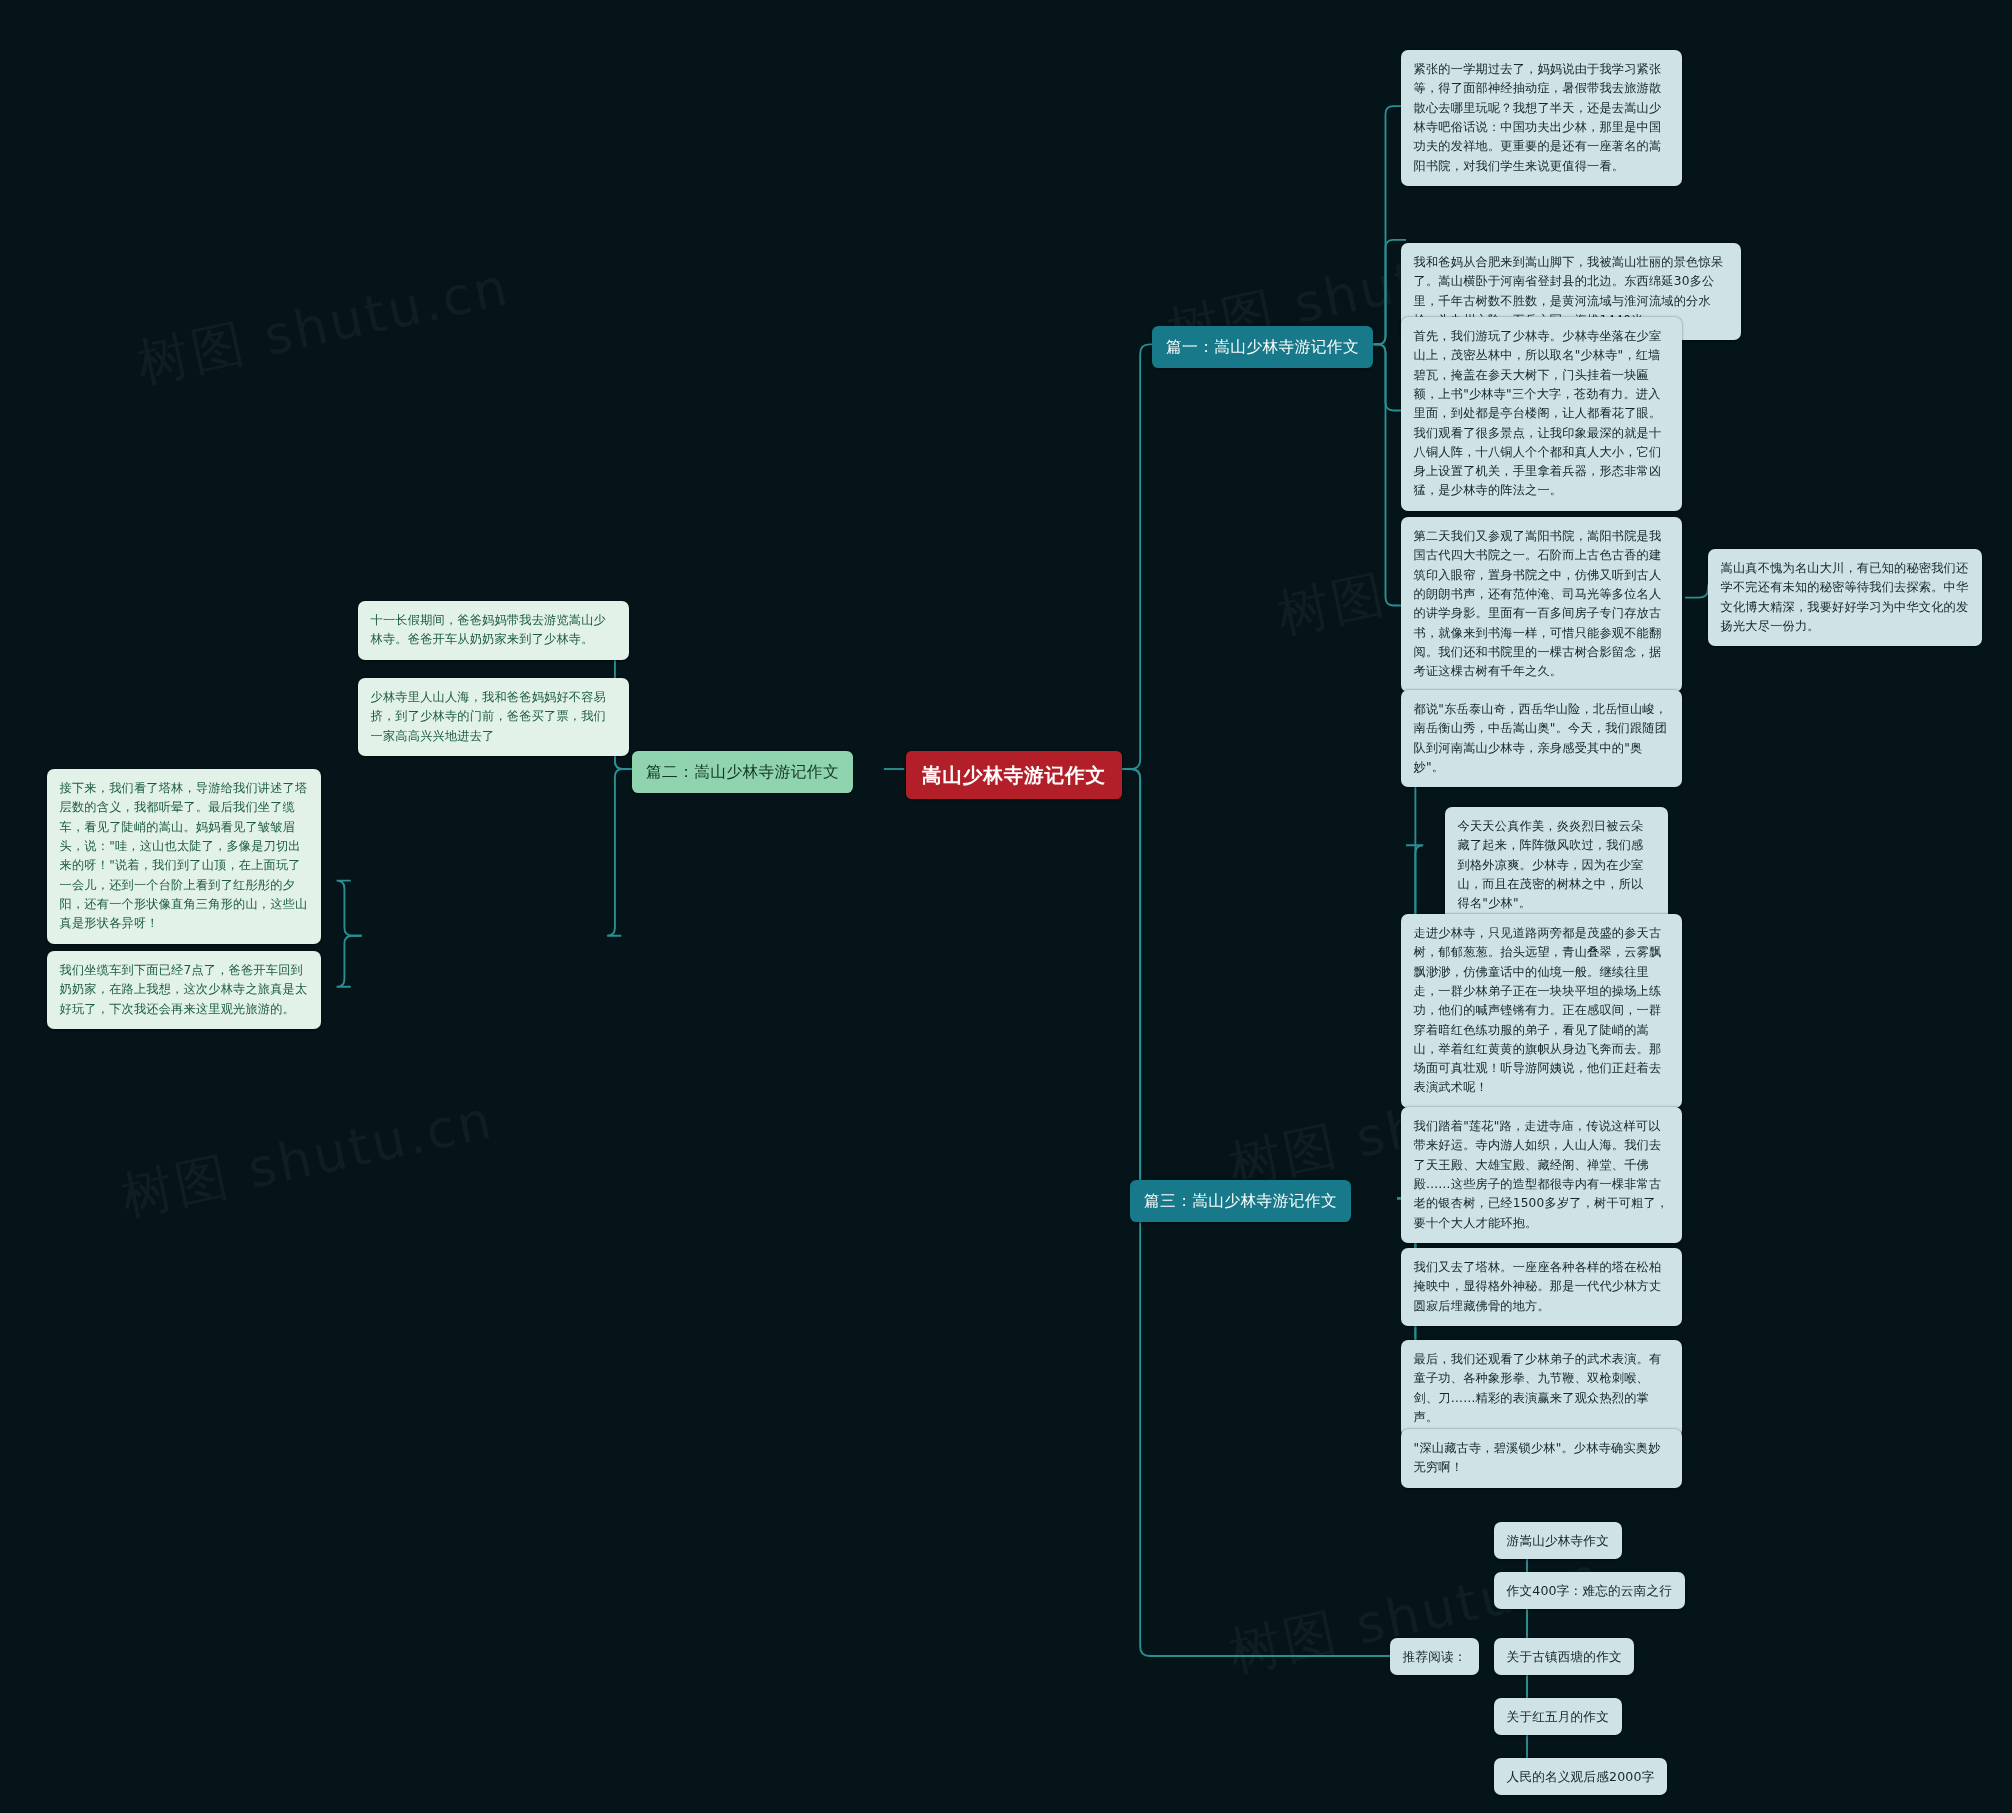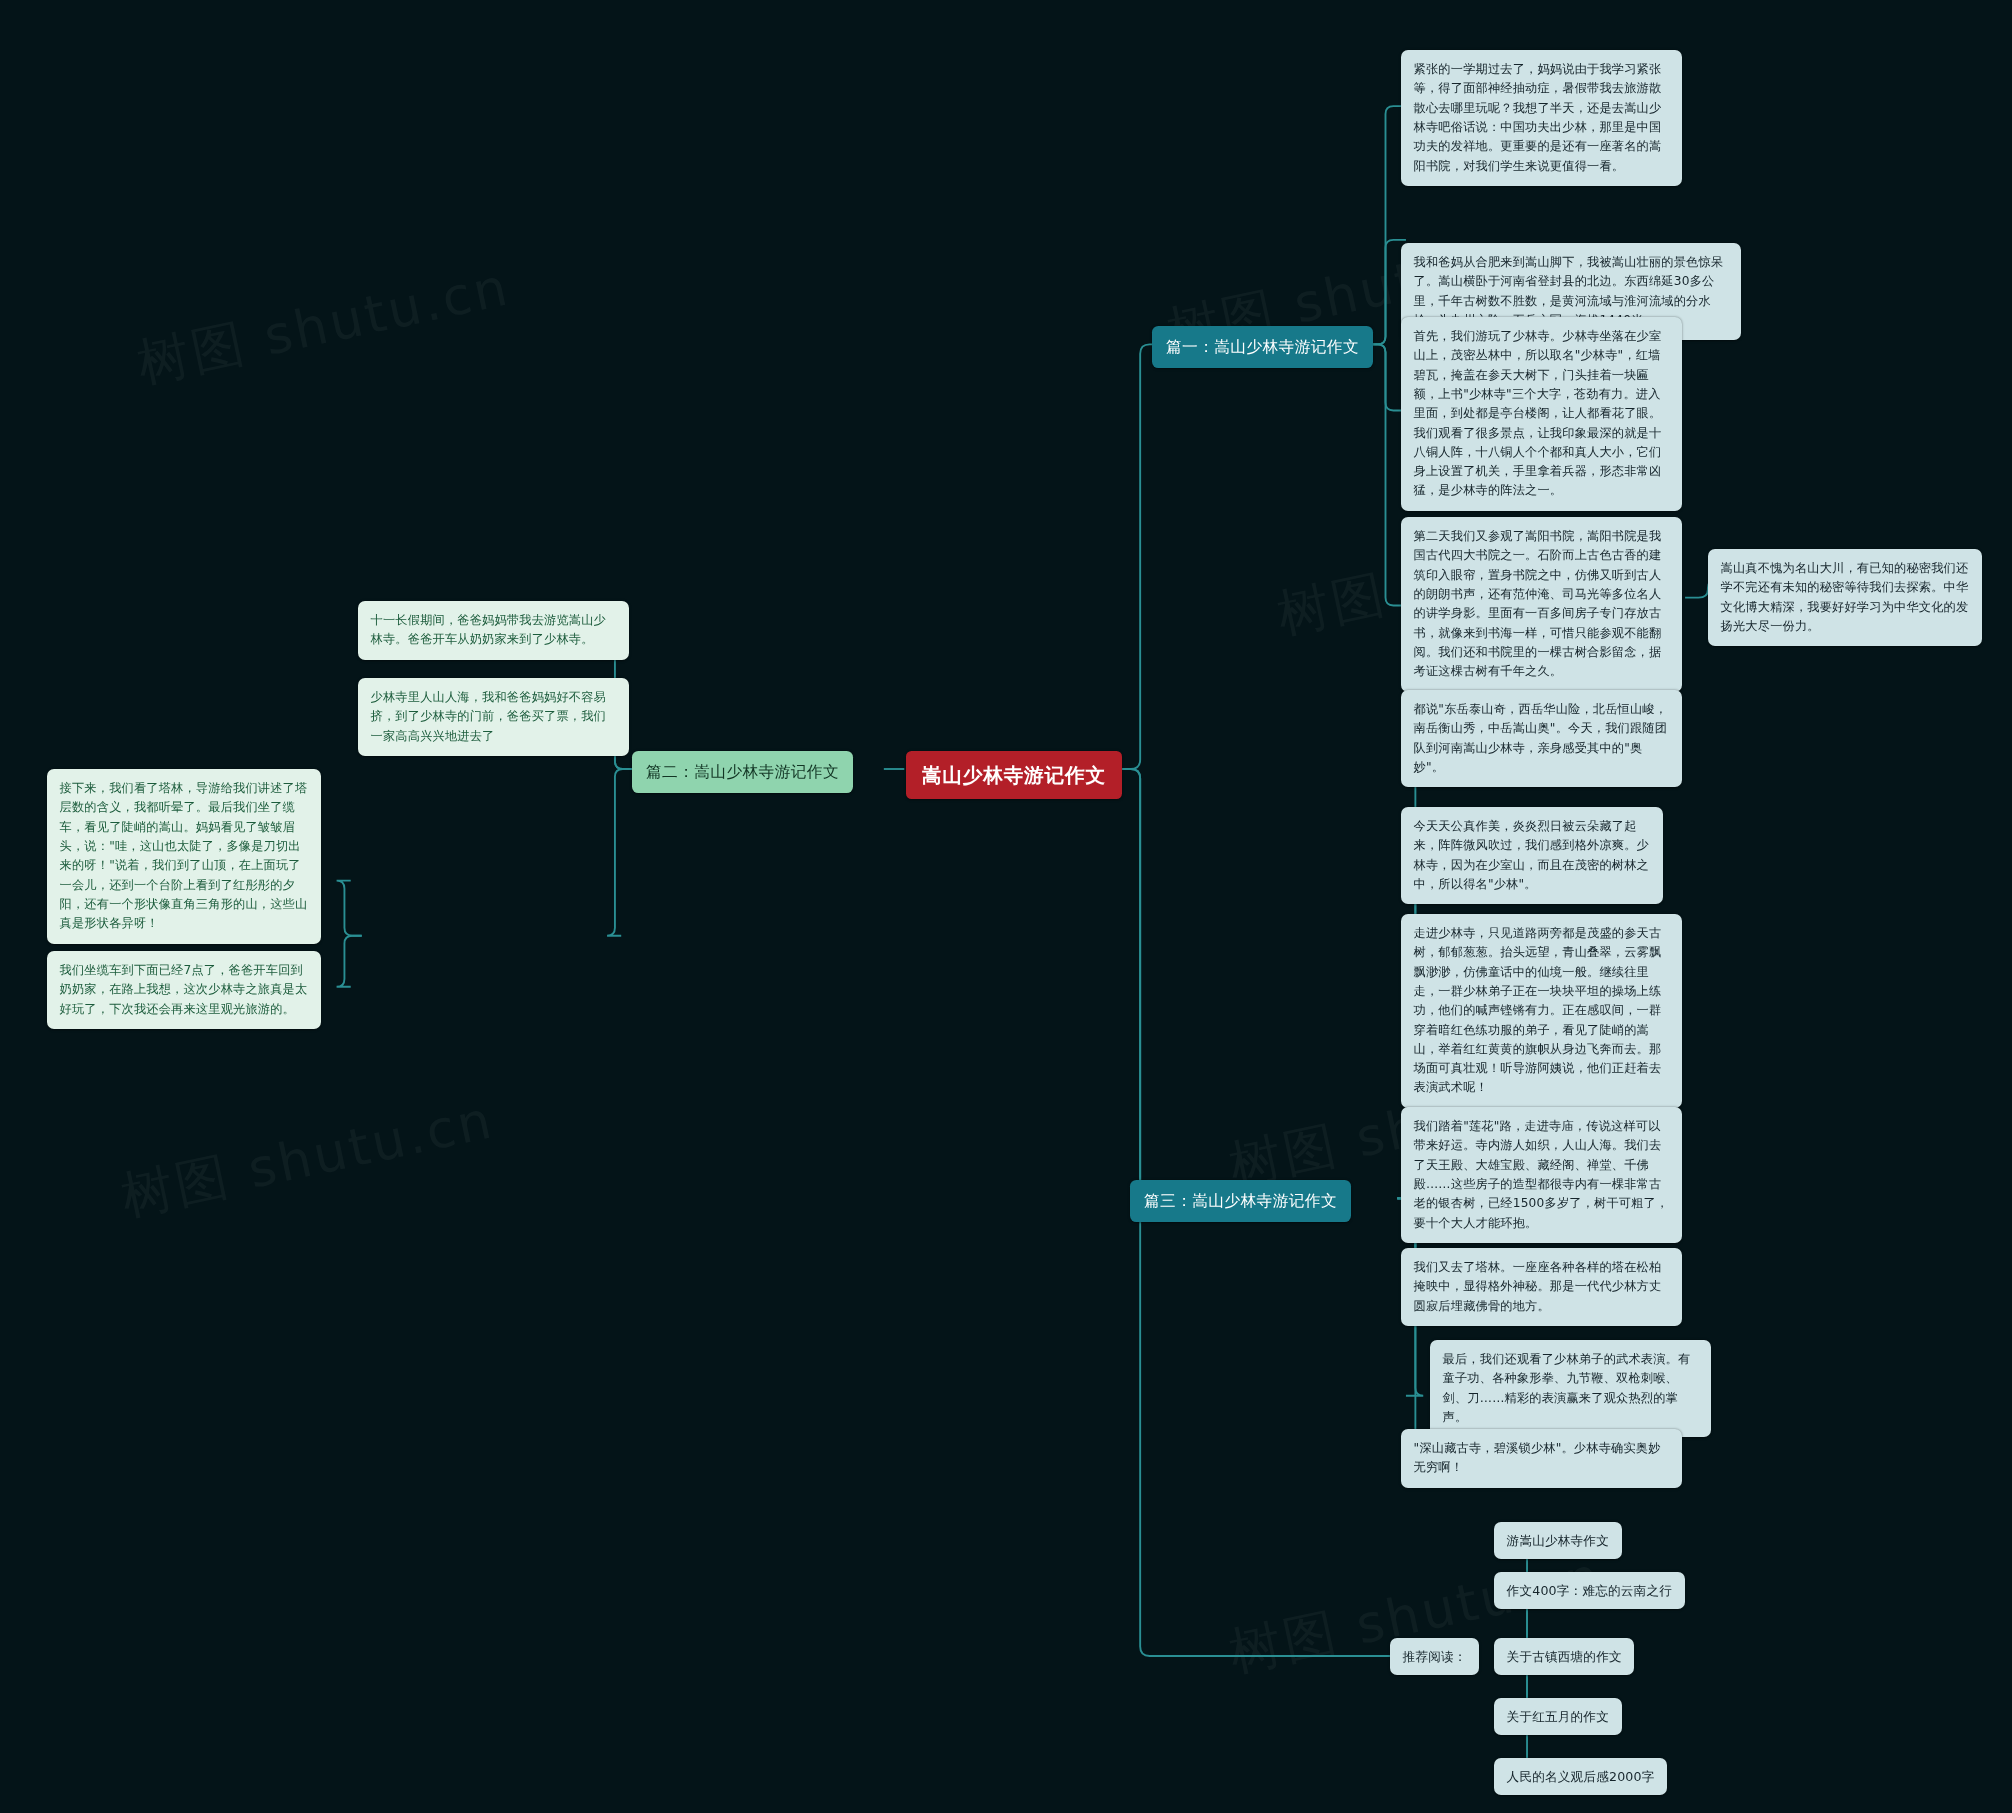--- a/index.html
+++ b/index.html
@@ -167,25 +167,25 @@
   <div class="leaf-rec-label node" style="left:1390px; top:1638px;">推荐阅读：</div>
 
   <div class="node leaf-blue" style="left:1401px; top:50px; width:281px;">紧张的一学期过去了，妈妈说由于我学习紧张等，得了面部神经抽动症，暑假带我去旅游散散心去哪里玩呢？我想了半天，还是去嵩山少林寺吧俗话说：中国功夫出少林，那里是中国功夫的发祥地。更重要的是还有一座著名的嵩阳书院，对我们学生来说更值得一看。</div>
   <div class="node leaf-blue" style="left:1401px; top:195px; width:340px;margin-top:48px;">我和爸妈从合肥来到嵩山脚下，我被嵩山壮丽的景色惊呆了。嵩山横卧于河南省登封县的北边。东西绵延30多公里，千年古树数不胜数，是黄河流域与淮河流域的分水岭，为九州之险，五岳之冠，海拔1440米。</div>
   <div class="node leaf-blue" style="left:1401px; top:317px; width:281px;">首先，我们游玩了少林寺。少林寺坐落在少室山上，茂密丛林中，所以取名"少林寺"，红墙碧瓦，掩盖在参天大树下，门头挂着一块匾额，上书"少林寺"三个大字，苍劲有力。进入里面，到处都是亭台楼阁，让人都看花了眼。我们观看了很多景点，让我印象最深的就是十八铜人阵，十八铜人个个都和真人大小，它们身上设置了机关，手里拿着兵器，形态非常凶猛，是少林寺的阵法之一。</div>
   <div class="node leaf-blue" style="left:1401px; top:517px; width:281px;">第二天我们又参观了嵩阳书院，嵩阳书院是我国古代四大书院之一。石阶而上古色古香的建筑印入眼帘，置身书院之中，仿佛又听到古人的朗朗书声，还有范仲淹、司马光等多位名人的讲学身影。里面有一百多间房子专门存放古书，就像来到书海一样，可惜只能参观不能翻阅。我们还和书院里的一棵古树合影留念，据考证这棵古树有千年之久。</div>
 
   <div class="node leaf-blue" style="left:1708px; top:549px; width:274px;">嵩山真不愧为名山大川，有已知的秘密我们还学不完还有未知的秘密等待我们去探索。中华文化博大精深，我要好好学习为中华文化的发扬光大尽一份力。</div>
 
   <div class="node leaf-blue" style="left:1401px; top:690px; width:281px;">都说"东岳泰山奇，西岳华山险，北岳恒山峻，南岳衡山秀，中岳嵩山奥"。今天，我们跟随团队到河南嵩山少林寺，亲身感受其中的"奥妙"。</div>
-  <div class="node leaf-blue" style="left:1401px; top:807px; width:262px;">今天天公真作美，炎炎烈日被云朵藏了起来，阵阵微风吹过，我们感到格外凉爽。少林寺，因为在少室山，而且在茂密的树林之中，所以得名"少林"。</div>
+  <div class="node leaf-blue" style="left:1445px; top:807px; width:223px;">今天天公真作美，炎炎烈日被云朵藏了起来，阵阵微风吹过，我们感到格外凉爽。少林寺，因为在少室山，而且在茂密的树林之中，所以得名"少林"。</div>
   <div class="node leaf-blue" style="left:1401px; top:914px; width:281px;">走进少林寺，只见道路两旁都是茂盛的参天古树，郁郁葱葱。抬头远望，青山叠翠，云雾飘飘渺渺，仿佛童话中的仙境一般。继续往里走，一群少林弟子正在一块块平坦的操场上练功，他们的喊声铿锵有力。正在感叹间，一群穿着暗红色练功服的弟子，看见了陡峭的嵩山，举着红红黄黄的旗帜从身边飞奔而去。那场面可真壮观！听导游阿姨说，他们正赶着去表演武术呢！</div>
   <div class="node leaf-blue" style="left:1401px; top:1107px; width:281px;">我们踏着"莲花"路，走进寺庙，传说这样可以带来好运。寺内游人如织，人山人海。我们去了天王殿、大雄宝殿、藏经阁、禅堂、千佛殿……这些房子的造型都很寺内有一棵非常古老的银杏树，已经1500多岁了，树干可粗了，要十个大人才能环抱。</div>
   <div class="node leaf-blue" style="left:1401px; top:1248px; width:281px;">我们又去了塔林。一座座各种各样的塔在松柏掩映中，显得格外神秘。那是一代代少林方丈圆寂后埋藏佛骨的地方。</div>
-  <div class="node leaf-blue" style="left:1401px; top:1340px; width:281px;margin-left:29px;">最后，我们还观看了少林弟子的武术表演。有童子功、各种象形拳、九节鞭、双枪刺喉、剑、刀……精彩的表演赢来了观众热烈的掌声。</div>
+  <div class="node leaf-blue" style="left:1401px; top:1340px; width:281px;">最后，我们还观看了少林弟子的武术表演。有童子功、各种象形拳、九节鞭、双枪刺喉、剑、刀……精彩的表演赢来了观众热烈的掌声。</div>
   <div class="node leaf-blue" style="left:1401px; top:1429px; width:281px;">"深山藏古寺，碧溪锁少林"。少林寺确实奥妙无穷啊！</div>
 
   <div class="node leaf-green" style="left:358px; top:601px; width:271px;">十一长假期间，爸爸妈妈带我去游览嵩山少林寺。爸爸开车从奶奶家来到了少林寺。</div>
   <div class="node leaf-green" style="left:358px; top:678px; width:271px;">少林寺里人山人海，我和爸爸妈妈好不容易挤，到了少林寺的门前，爸爸买了票，我们一家高高兴兴地进去了</div>
 
   <div class="node leaf-green" style="left:47px; top:769px; width:274px;">接下来，我们看了塔林，导游给我们讲述了塔层数的含义，我都听晕了。最后我们坐了缆车，看见了陡峭的嵩山。妈妈看见了皱皱眉头，说："哇，这山也太陡了，多像是刀切出来的呀！"说着，我们到了山顶，在上面玩了一会儿，还到一个台阶上看到了红彤彤的夕阳，还有一个形状像直角三角形的山，这些山真是形状各异呀！</div>
   <div class="node leaf-green" style="left:47px; top:951px; width:274px;">我们坐缆车到下面已经7点了，爸爸开车回到奶奶家，在路上我想，这次少林寺之旅真是太好玩了，下次我还会再来这里观光旅游的。</div>
 
   <div class="node leaf-rec" style="left:1494px; top:1522px;">游嵩山少林寺作文</div>
   <div class="node leaf-rec" style="left:1494px; top:1572px;">作文400字：难忘的云南之行</div>

